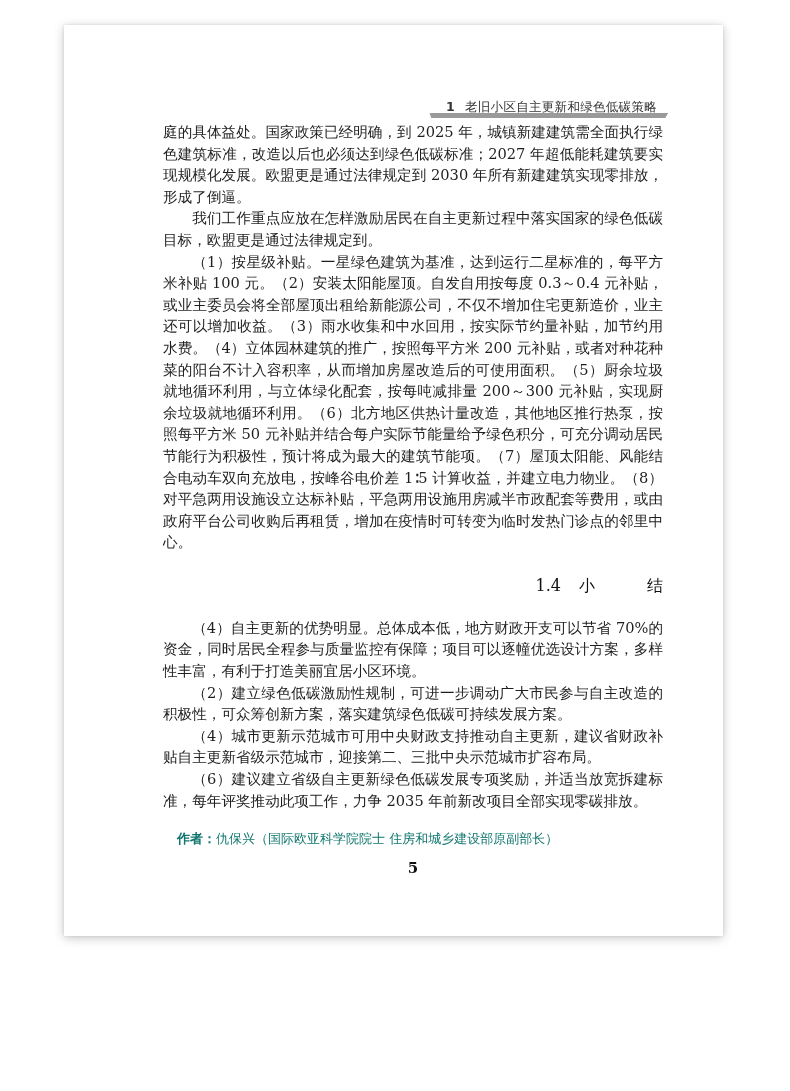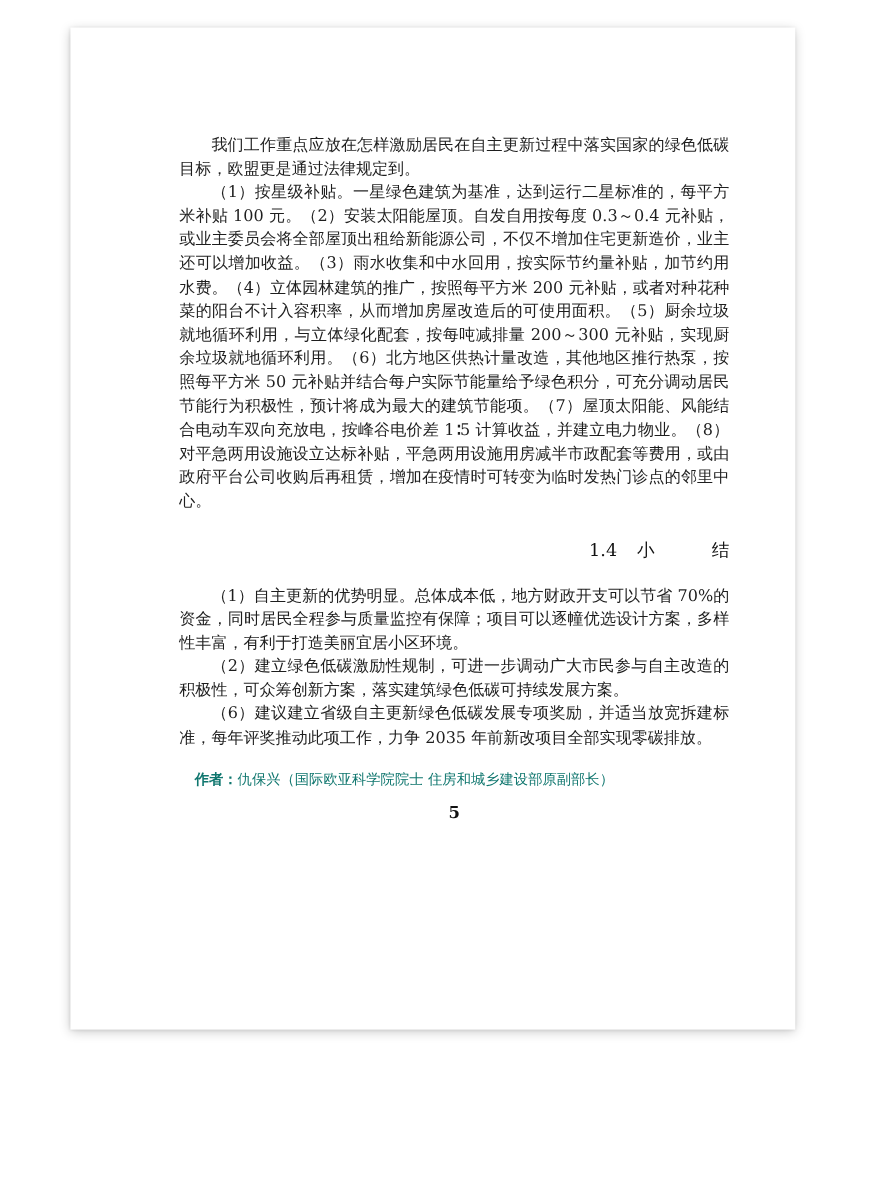--- a/index.html
+++ b/index.html
@@ -43,31 +43,37 @@
   .author b { font-family: "DejaVu Sans", "Liberation Sans", sans-serif; font-weight: bold; }
   .page-number {
     text-align: center; font-weight: bold; font-size: 15px; margin-top: 9px; color: #111;
   }
 </style>
 </head>
 <body>
 
 <div class="page">
 
+  <div class="running-head">
+    <span class="band"></span>
+    <span class="num">1</span><span>老旧小区自主更新和绿色低碳策略</span>
+  </div>
 
   <div class="body-text">
+    <p class="cont">庭的具体益处。国家政策已经明确，到 2025 年，城镇新建建筑需全面执行绿色建筑标准，改造以后也必须达到绿色低碳标准；2027 年超低能耗建筑要实现规模化发展。欧盟更是通过法律规定到 2030 年所有新建建筑实现零排放，形成了倒逼。</p>
     <p>我们工作重点应放在怎样激励居民在自主更新过程中落实国家的绿色低碳目标，欧盟更是通过法律规定到。</p>
     <p>（1）按星级补贴。一星绿色建筑为基准，达到运行二星标准的，每平方米补贴 100 元。（2）安装太阳能屋顶。自发自用按每度 0.3～0.4 元补贴，或业主委员会将全部屋顶出租给新能源公司，不仅不增加住宅更新造价，业主还可以增加收益。（3）雨水收集和中水回用，按实际节约量补贴，加节约用水费。（4）立体园林建筑的推广，按照每平方米 200 元补贴，或者对种花种菜的阳台不计入容积率，从而增加房屋改造后的可使用面积。（5）厨余垃圾就地循环利用，与立体绿化配套，按每吨减排量 200～300 元补贴，实现厨余垃圾就地循环利用。（6）北方地区供热计量改造，其他地区推行热泵，按照每平方米 50 元补贴并结合每户实际节能量给予绿色积分，可充分调动居民节能行为积极性，预计将成为最大的建筑节能项。（7）屋顶太阳能、风能结合电动车双向充放电，按峰谷电价差 1∶5 计算收益，并建立电力物业。（8）对平急两用设施设立达标补贴，平急两用设施用房减半市政配套等费用，或由政府平台公司收购后再租赁，增加在疫情时可转变为临时发热门诊点的邻里中心。</p>
 
     <div class="section-title">
       <span class="sec-num">1.4</span><span class="w1">小</span><span>结</span>
     </div>
 
-    <p>（1）自主更新的优势明显。总体成本低，地方财政开支可以节省 70%的资金，同时居民全程参与质量监控有保障；项目可以逐幢优选设计方案，多样性丰富，有利于打造美丽宜居小区环境。</p>
+    <p>（4）自主更新的优势明显。总体成本低，地方财政开支可以节省 70%的资金，同时居民全程参与质量监控有保障；项目可以逐幢优选设计方案，多样性丰富，有利于打造美丽宜居小区环境。</p>
     <p>（2）建立绿色低碳激励性规制，可进一步调动广大市民参与自主改造的积极性，可众筹创新方案，落实建筑绿色低碳可持续发展方案。</p>
+    <p>（4）城市更新示范城市可用中央财政支持推动自主更新，建议省财政补贴自主更新省级示范城市，迎接第二、三批中央示范城市扩容布局。</p>
     <p>（6）建议建立省级自主更新绿色低碳发展专项奖励，并适当放宽拆建标准，每年评奖推动此项工作，力争 2035 年前新改项目全部实现零碳排放。</p>
 
     <div class="author">
       <b>作者：</b><span>仇保兴（国际欧亚科学院院士  住房和城乡建设部原副部长）</span>
     </div>
 
     <div class="page-number">5</div>
   </div>
 </div>
 

